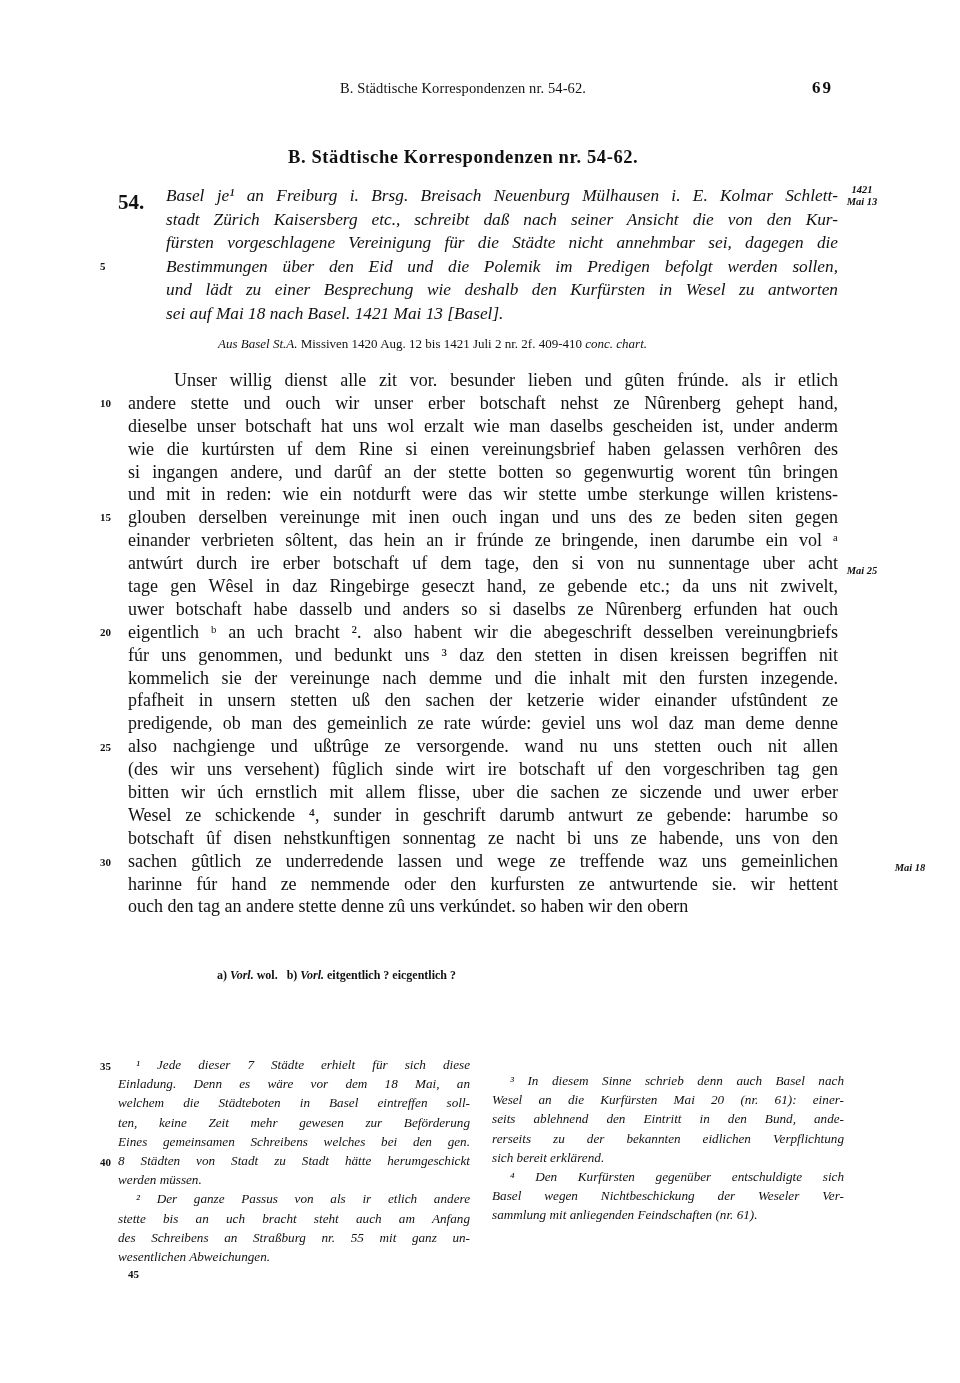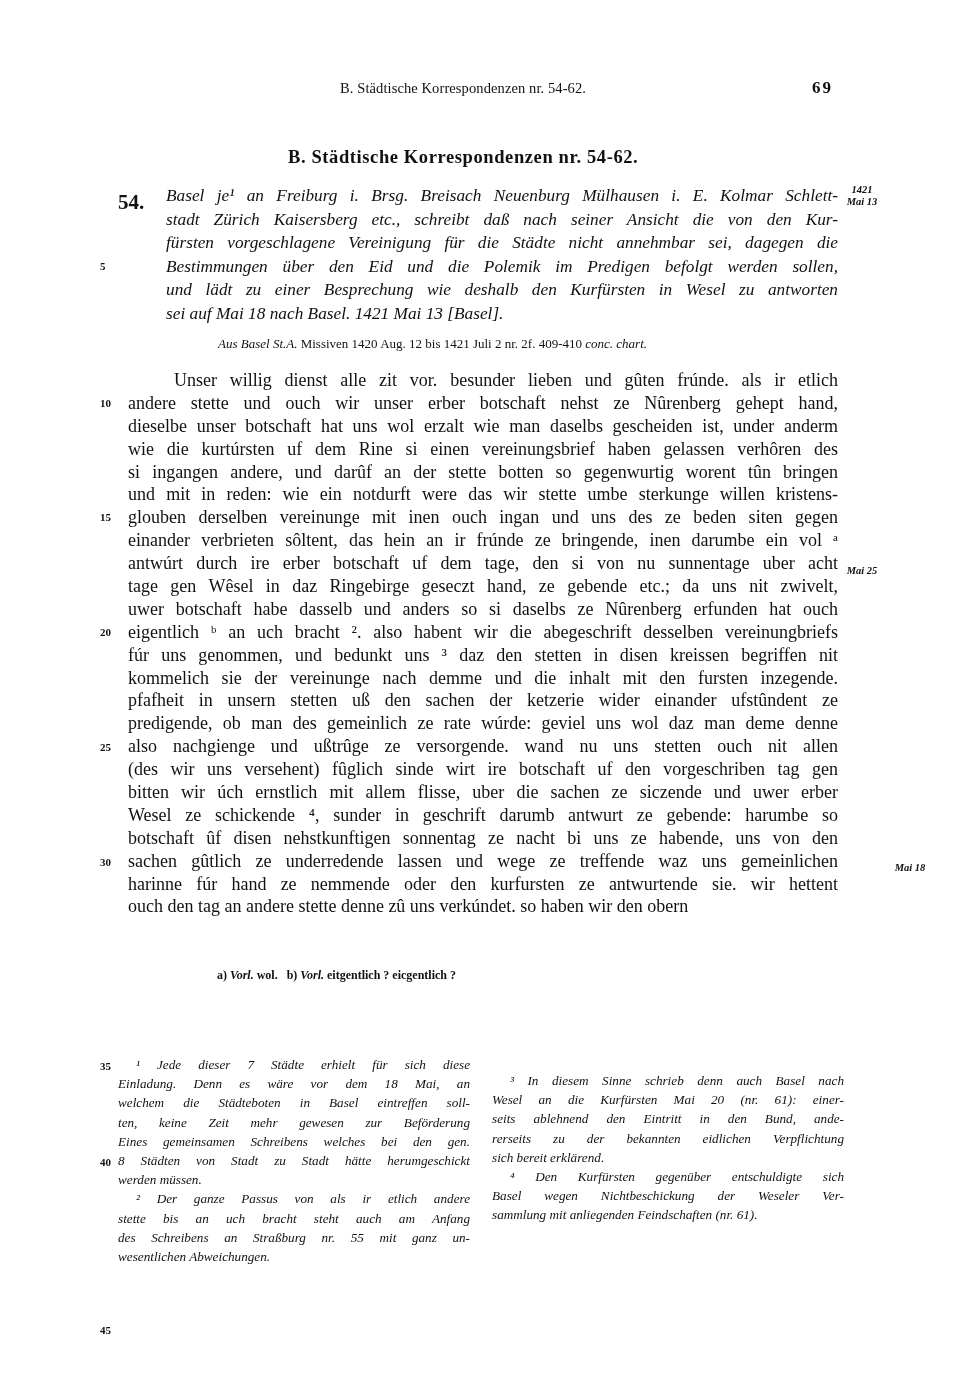--- a/index.html
+++ b/index.html
@@ -126,13 +126,13 @@
   <div class="fn-line">seits ablehnend den Eintritt in den Bund, ande-</div>
   <div class="fn-line">rerseits zu der bekannten eidlichen Verpflichtung</div>
   <div class="fn-line last">sich bereit erklärend.</div>
   <div class="fn-line indent">⁴ Den Kurfürsten gegenüber entschuldigte sich</div>
   <div class="fn-line">Basel wegen Nichtbeschickung der Weseler Ver-</div>
   <div class="fn-line last">sammlung mit anliegenden Feindschaften (nr. 61).</div>
 </div>
 
 <div class="line-number" style="top:1060px;">35</div>
 <div class="line-number" style="top:1156px;">40</div>
-<div class="line-number" style="top:1324px;">45</div>
+<div class="line-number" style="top:1268px;margin-left:28px;">45</div>
 
 </body></html>

